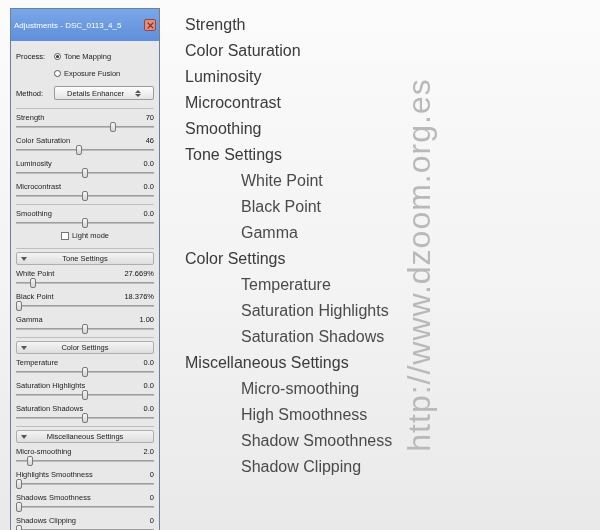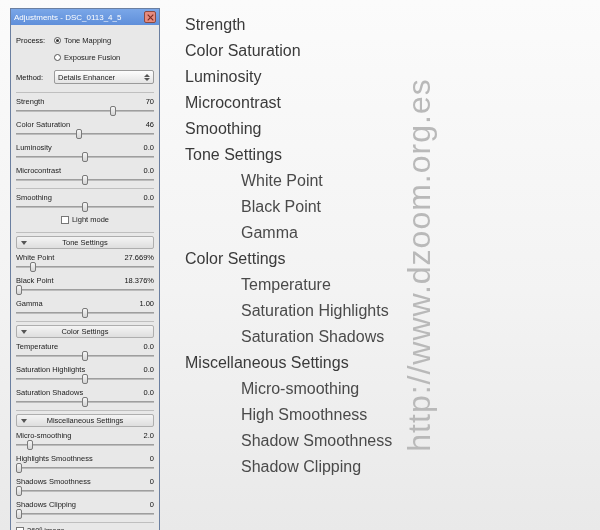--- a/index.html
+++ b/index.html
@@ -5,29 +5,29 @@
   *{box-sizing:border-box;margin:0;padding:0;font-family:Verdana,Geneva,sans-serif}
   body{width:600px;height:530px;background:linear-gradient(180deg,#fbfbfb 0%,#f3f3f3 55%,#e9e9e9 100%);position:relative;overflow:hidden}
   
   .wm{position:absolute;right:-6px;top:50%;transform:translateY(-50%) rotate(-90deg);transform-origin:center;font-size:32px;color:#b9b9b9;letter-spacing:1px;white-space:nowrap;font-family:Arial,sans-serif}
   
   .outline{position:absolute;left:185px;top:12px;width:320px;color:#3a3a3a;font-size:16px;line-height:26px}
   .outline .h{font-weight:400}
   .outline .sub{margin-left:56px;color:#4a4a4a}
   
   .panel{position:absolute;left:10px;top:8px;width:150px;background:#e8e8e8;border:1px solid #6b7fa0;font-size:8px;color:#222}
-  .titlebar{height:16px;background:linear-gradient(#7aa7e8,#5f8fda);display:flex;align-items:center;justify-content:space-between;padding:0 3px;color:#fff;font-size:8px}
+  .titlebar{height:32px;background:linear-gradient(#7aa7e8,#5f8fda);display:flex;align-items:center;justify-content:space-between;padding:0 3px;color:#fff;font-size:8px}
   .titlebar .xbtn{width:12px;height:12px;background:#e58b7e;border:1px solid #8a4a42;border-radius:2px;display:flex;align-items:center;justify-content:center}
   .titlebar .xbtn svg{width:7px;height:7px}
   .body{padding:3px 5px 6px 5px}
   .row{display:flex;align-items:center;margin:8px 0;font-size:7.5px}
   .row .lab{min-width:38px;color:#111}
   .radio{width:7px;height:7px;border:1px solid #555;border-radius:50%;margin-right:3px;background:#fff;display:inline-block;position:relative}
   .radio.checked::after{content:"";position:absolute;left:1.2px;top:1.2px;width:3px;height:3px;background:#333;border-radius:50%}
-  .sel{flex:1;height:14px;background:linear-gradient(#fdfdfd,#e4e4e4);border:1px solid #9a9a9a;border-radius:2px;display:flex;align-items:center;justify-content:space-between;padding:0 3px;font-size:7.5px}
+  .sel{flex:1;height:14px;background:linear-gradient(#fdfdfd,#e4e4e4);border:1px solid #9a9a9a;border-radius:2px;display:flex;align-items:center;justify-content:space-between;padding:0 12px;font-size:7.5px}
   .sel .arr{display:flex;flex-direction:column;gap:1px}
   .sel .arr span{width:0;height:0;border-left:3px solid transparent;border-right:3px solid transparent}
   .sel .arr .up{border-bottom:3px solid #555}
   .sel .arr .dn{border-top:3px solid #555}
   .slider{position:relative;flex:1;height:10px}
   .slider .track{position:absolute;left:0;right:0;top:4px;height:2px;background:#bcbcbc;border-top:1px solid #9e9e9e}
   .slider .thumb{position:absolute;top:0;width:6px;height:10px;background:linear-gradient(#f6f6f6,#d4d4d4);border:1px solid #7a7a7a;border-radius:2px;transform:translateX(-50%)}
   .pair{display:flex;justify-content:space-between;align-items:center;margin-top:4px;font-size:7.5px}
   .pair .val{color:#111}
   .cb{width:8px;height:8px;border:1px solid #777;background:#fff;margin-right:3px;display:inline-block}

